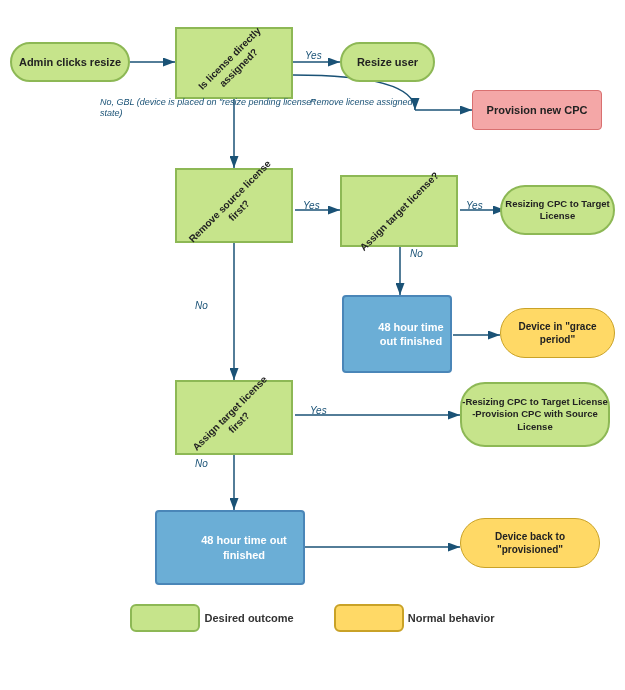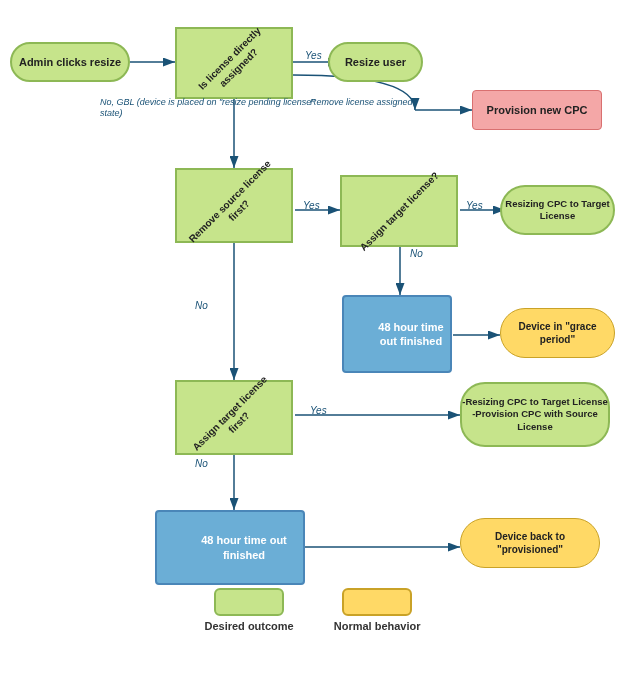--- a/index.html
+++ b/index.html
@@ -76,21 +76,21 @@
       bottom: 10px;
       left: 0;
       right: 0;
       display: flex;
       justify-content: center;
       gap: 40px;
       align-items: center;
     }
     .legend-item {
       display: flex;
-      flex-direction: column;
+      flex-direction: row;
       align-items: center;
       gap: 4px;
     }
     .legend-box {
       width: 60px;
       height: 28px;
       border-radius: 6px;
     }
     .legend-label {
       font-size: 11px;
@@ -150,21 +150,21 @@
   </div>
 
   <div class="shape green-diamond" style="left:175px; top:27px; width:118px; height:72px;">
     <div class="diamond-inner">
       <span class="label-text" style="font-size:10px;">Is license directly assigned?</span>
     </div>
   </div>
 
   <div class="arrow-label" style="left:305px; top:50px;">Yes</div>
 
-  <div class="shape green-rounded" style="left:328px; top:42px; width:95px; height:40px;">
+  <div class="shape green-rounded" style="left:340px; top:42px; width:95px; height:40px;">
     <span class="label-text">Resize user</span>
   </div>
 
   <div class="arrow-label" style="left:100px; top:97px; width:220px; font-size:9px; line-height:1.2; color:#1a5276;">No, GBL (device is placed on "resize pending license" state)</div>
 
   <div class="arrow-label" style="left:310px; top:97px; width:155px; font-size:9px; color:#1a5276;">Remove license assigned</div>
 
   <div class="shape pink-rounded" style="left:472px; top:90px; width:130px; height:40px; border-radius:4px;">
     <span class="label-text">Provision new CPC</span>
   </div>

